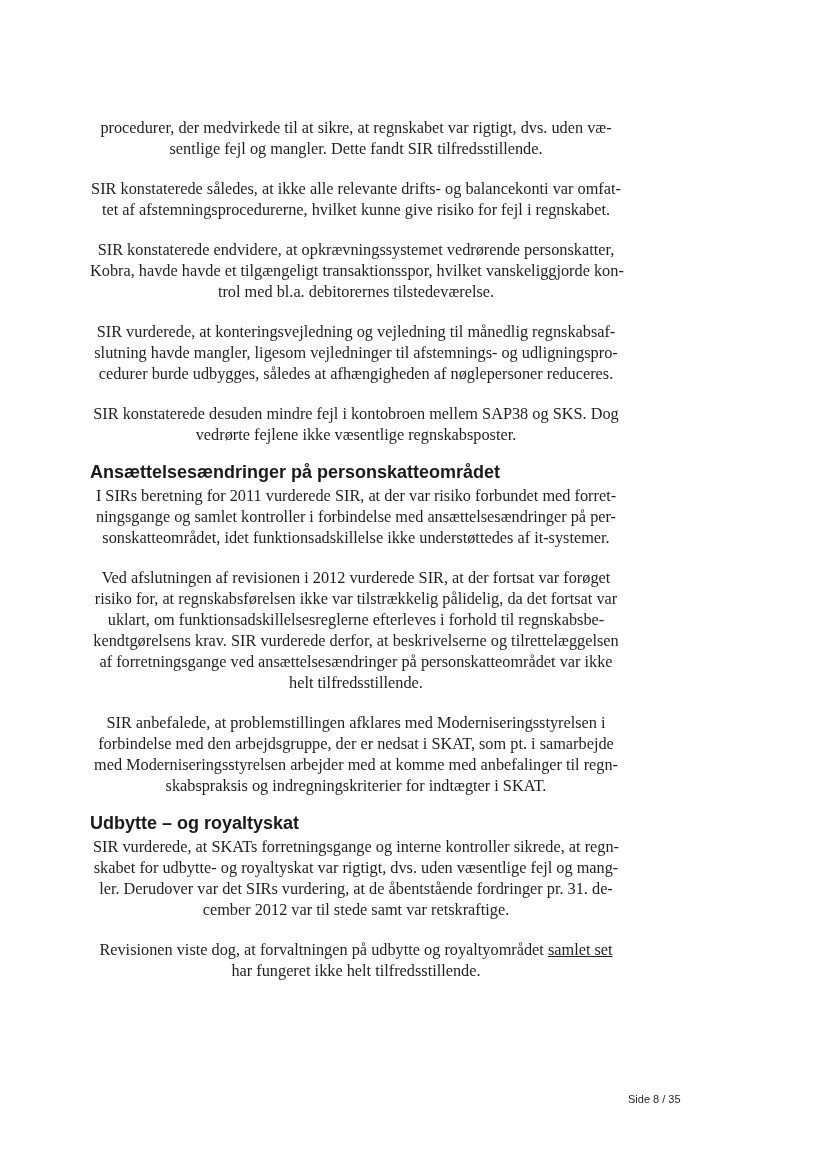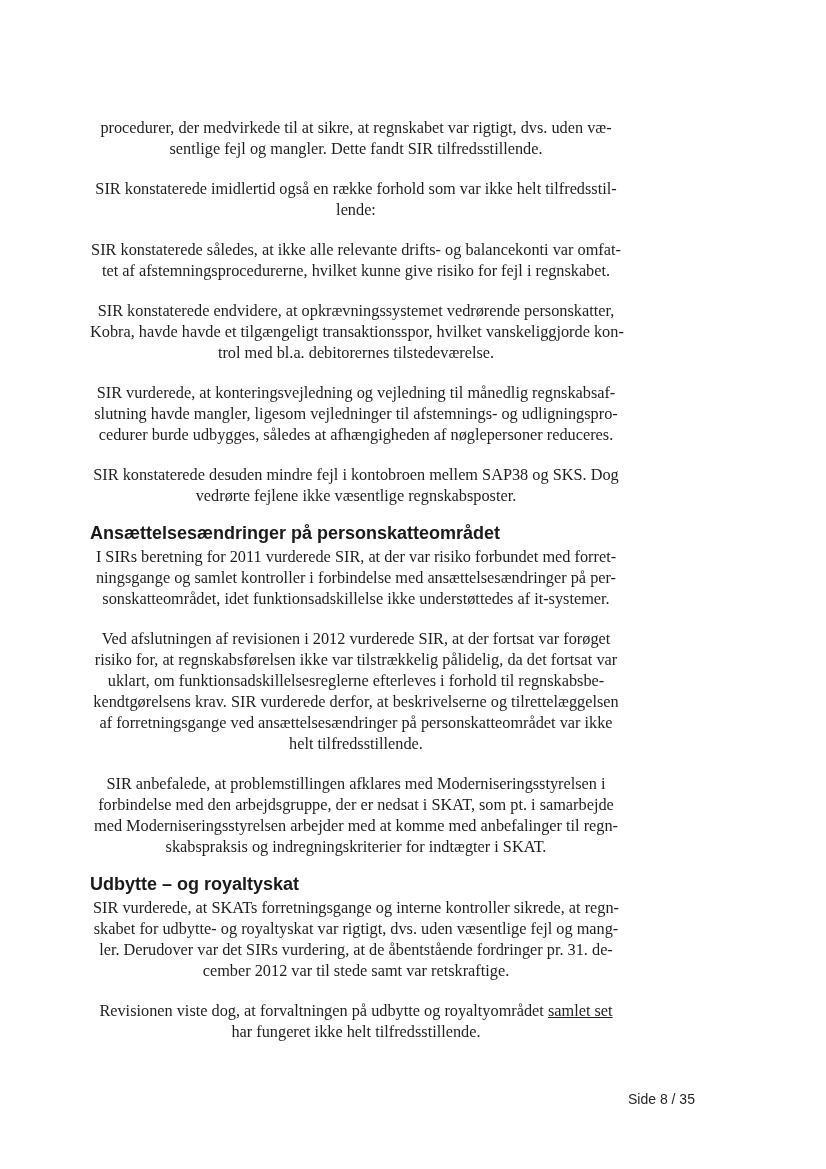--- a/index.html
+++ b/index.html
@@ -42,37 +42,33 @@
     line-height: 16px;
     color: #1a1a1a;
     margin: 10px 0 5px 0;
     white-space: nowrap;
   }
   .page-footer {
     position: absolute;
     left: 628px;
     top: 1094px;
     font-family: "Liberation Sans", sans-serif;
-    font-size: 14px;
+    font-size: 11px;
     line-height: 11px;
     color: #262626;
     white-space: nowrap;
   }
 </style>
 </head>
 <body>
 
 <div class="doc-body">
     <div class="paragraph">
       <div class="line"><span class="seg">procedurer, der medvirkede til at sikre, at regnskabet var rigtigt, dvs. uden væ-</span></div>
       <div class="line"><span class="seg">sentlige fejl og mangler. Dette fandt SIR </span><span class="seg italic">tilfredsstillende.</span></div>
-    </div>
-    <div class="paragraph">
-      <div class="line"><span class="seg">SIR konstaterede imidlertid også en række forhold som var </span><span class="seg italic">ikke helt tilfredsstil-</span></div>
-      <div class="line"><span class="seg italic">lende:</span></div>
     </div>
     <div class="paragraph">
       <div class="line"><span class="seg">SIR konstaterede således, at ikke alle relevante drifts- og balancekonti var omfat-</span></div>
       <div class="line"><span class="seg">tet af afstemningsprocedurerne, hvilket kunne give risiko for fejl i regnskabet.</span></div>
     </div>
     <div class="paragraph">
       <div class="line"><span class="seg">SIR konstaterede endvidere, at opkrævningssystemet vedrørende personskatter,</span></div>
       <div class="line"><span class="seg">Kobra, havde havde et tilgængeligt transaktionsspor, hvilket vanskeliggjorde kon-</span></div>
       <div class="line"><span class="seg">trol med bl.a. debitorernes tilstedeværelse.</span></div>
     </div>

